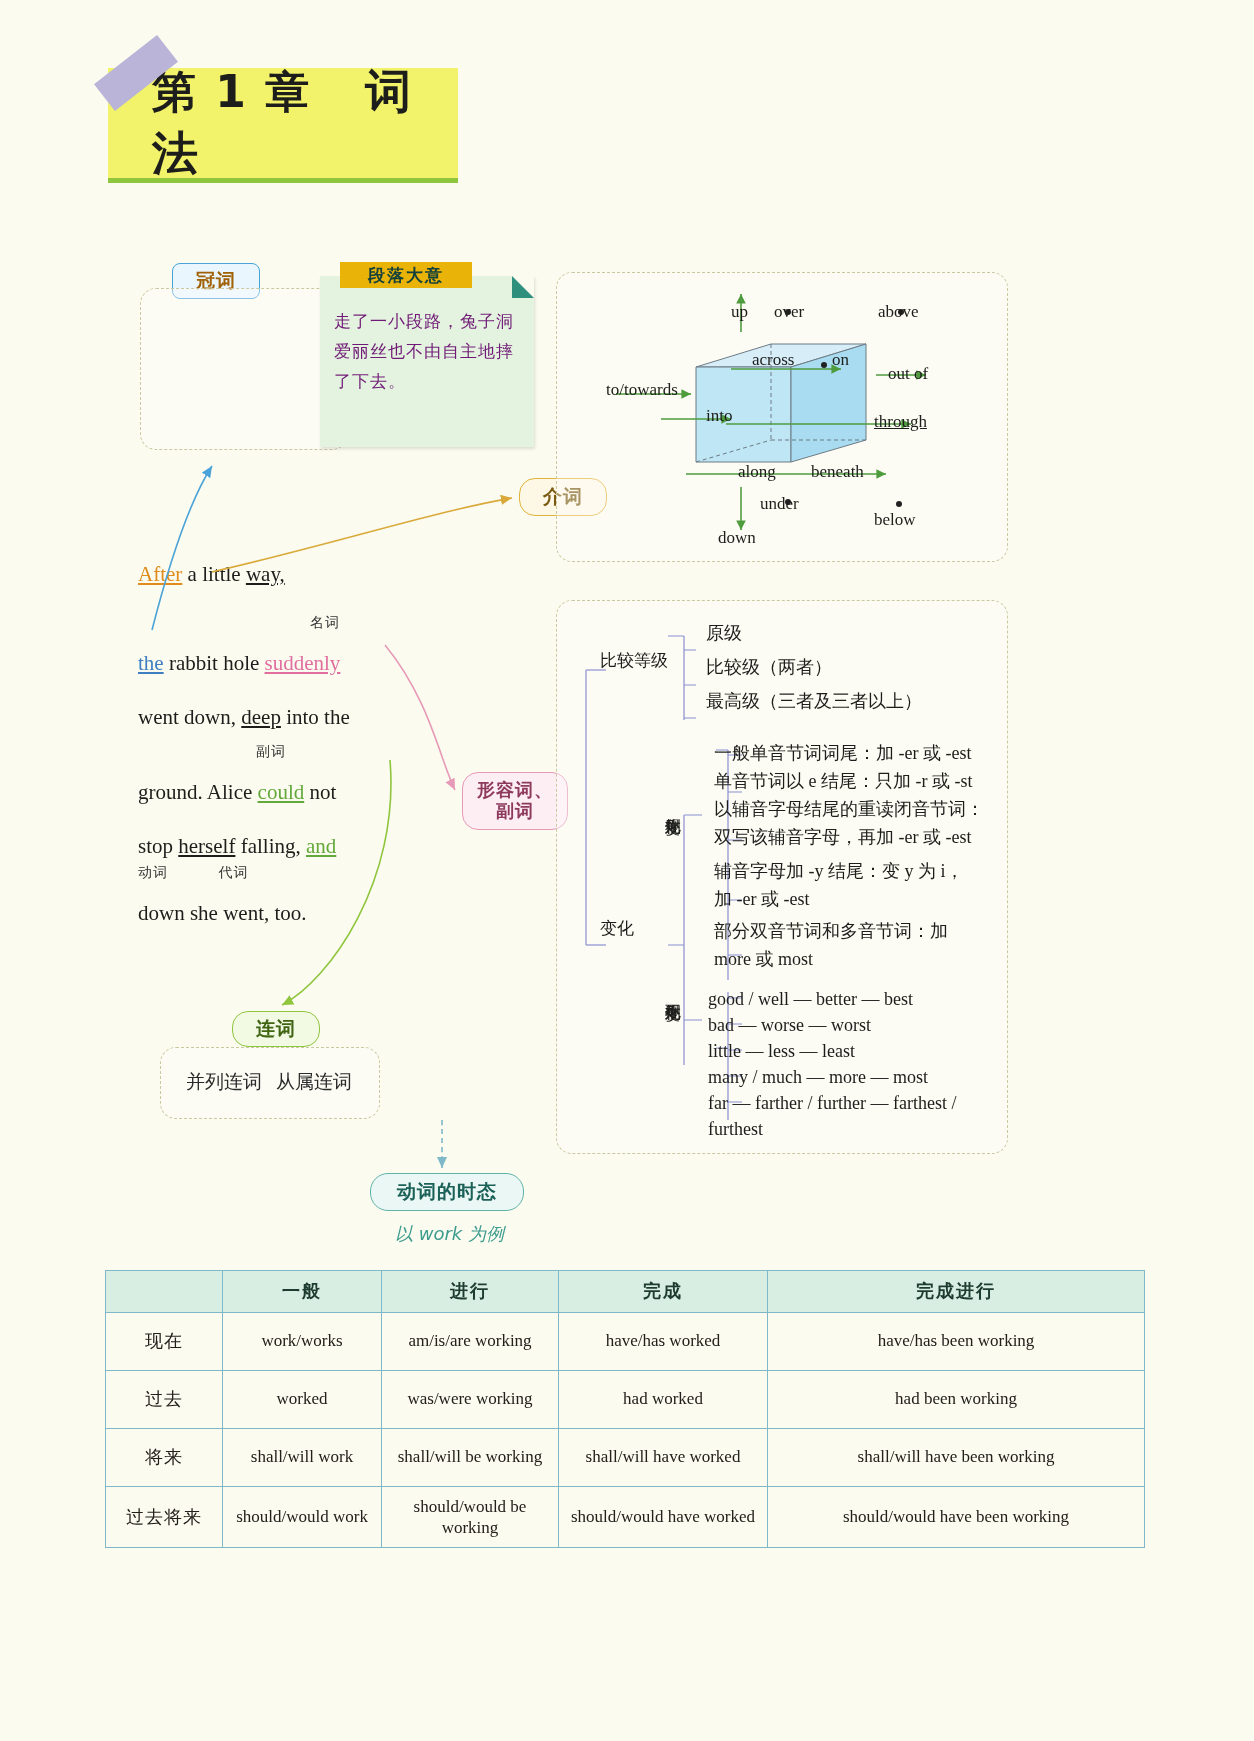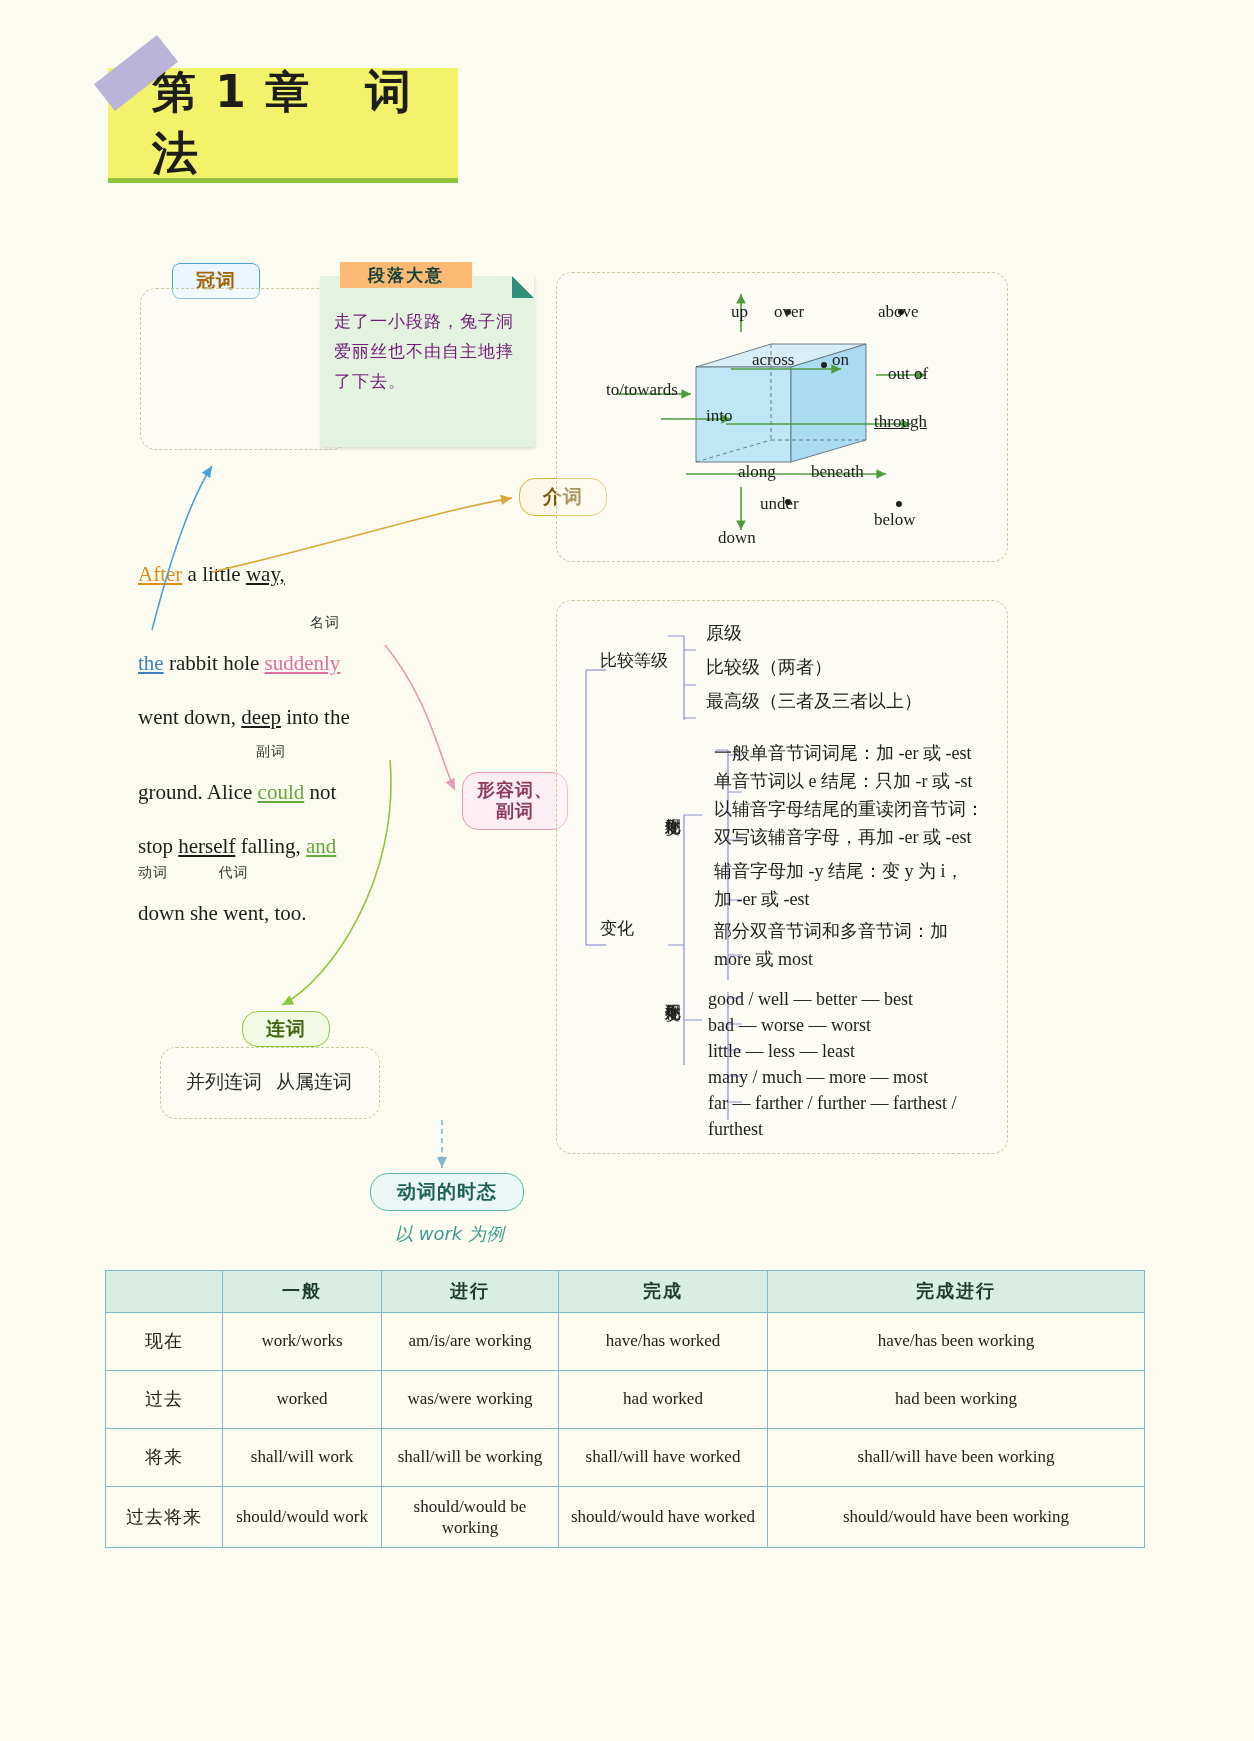--- a/index.html
+++ b/index.html
@@ -43,21 +43,21 @@
     border-radius:14px; border:1.5px solid; background:#fff;
     font-size:19px; letter-spacing:1px;
   }
   .pill-guanci { left:172px; top:263px; width:86px; height:34px;
     border-color:#4aa3d8; color:#a16207; background:#eaf6fd; border-radius:8px;}
   .pill-jieci { left:519px; top:478px; width:86px; height:36px;
     border-color:#e0b43a; color:#7a5a10; background:#fdf8e6; border-radius:16px;}
   .pill-xingrong { left:462px; top:772px; width:104px; height:56px;
     border-color:#e79ab8; color:#8d3a5c; background:#fdeef4; border-radius:16px;
     flex-direction:column; line-height:1.15; font-size:18px;}
-  .pill-lianci { left:242px; top:1011px; width:86px; height:34px;
+  .pill-lianci { left:232px; top:1011px; width:86px; height:34px;
     border-color:#8fc63d; color:#3f6412; background:#f2fae4; border-radius:16px;}
   .pill-shitai { left:370px; top:1173px; width:152px; height:36px;
     border-color:#5fb3a8; color:#1c6158; background:#eaf7f5; border-radius:18px;
     font-size:19px;}
 
   
   .article-box { left:140px; top:288px; width:206px; height:160px; }
   .article-list {
     position:absolute; left:152px; top:305px; width:200px;
     font-family:"DejaVu Sans", sans-serif; font-size:19px; color:#2a2a2a;
@@ -69,21 +69,21 @@
     position:absolute; left:320px; top:276px; width:214px; height:171px;
     background:#e3f3e0; box-shadow:1px 2px 3px rgba(0,0,0,0.12);
   }
   .note:after {
     content:""; position:absolute; right:0; top:0;
     border-width:0 22px 22px 0; border-style:solid;
     border-color:#fbfbef #fbfbef #2f8f7d #2f8f7d;
   }
   .note-title {
     position:absolute; left:20px; top:-14px; width:132px; height:26px;
-    background:#fdba74; color:#14413a; font-family:"DejaVu Sans", sans-serif;
+    background:#eab308; color:#14413a; font-family:"DejaVu Sans", sans-serif;
     font-weight:bold; font-size:17px; display:flex; align-items:center;
     justify-content:center; letter-spacing:2px;
   }
   .note-body {
     position:absolute; left:14px; top:30px; width:186px;
     font-family:"DejaVu Sans", sans-serif; font-size:17px; line-height:30px;
     color:#701a75; letter-spacing:1px;
   }
 
   

